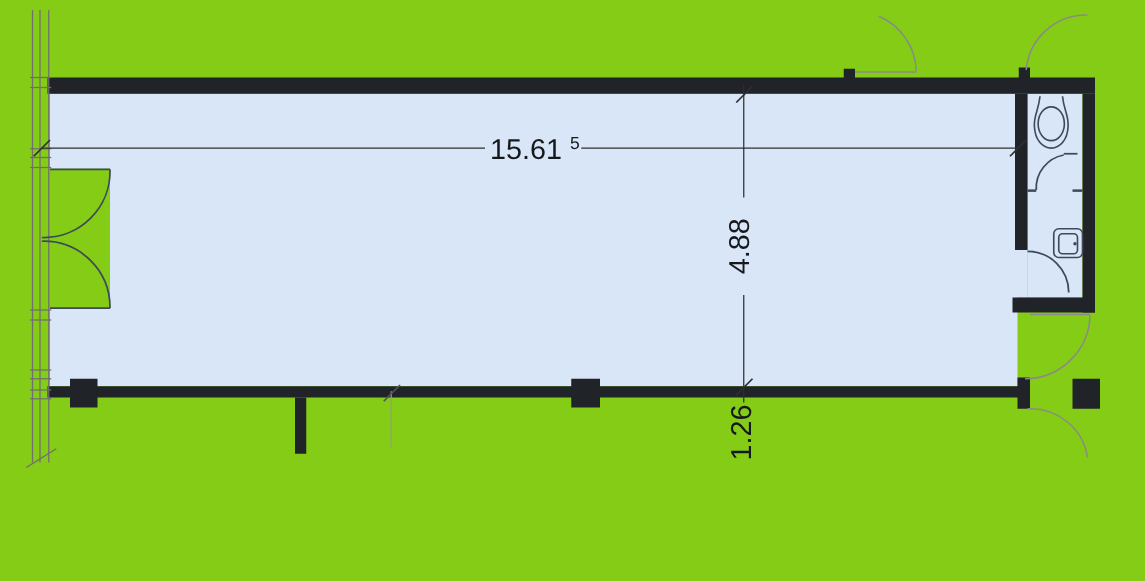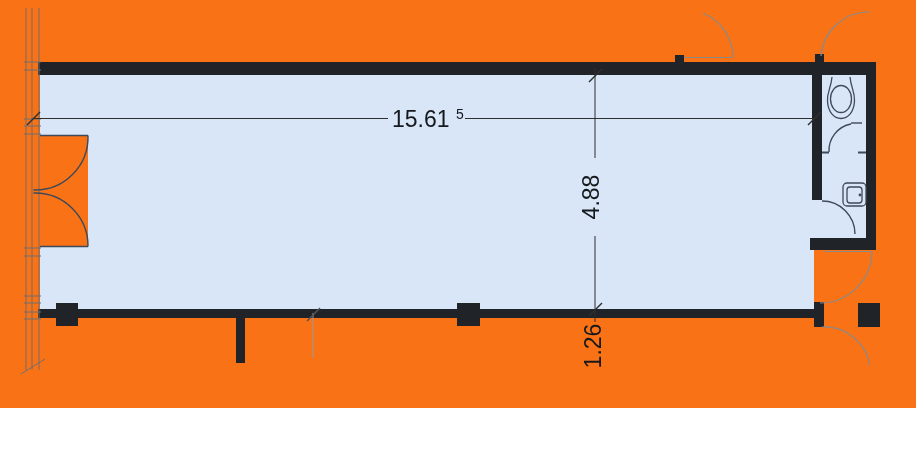--- a/index.html
+++ b/index.html
@@ -3,22 +3,22 @@
 <meta charset="utf-8">
 <style>
   html, body {
     margin: 0;
     padding: 0;
     background: #ffffff;
   }
   .stage {
     position: relative;
     width: 916px;
-    height: 408px;
-    background: #f97316;
+    height: 465px;
+    background: #84cc16;
     overflow: hidden;
   }
   svg {
     display: block;
   }
   svg text {
     font-family: "Liberation Sans", sans-serif;
   }
 </style>
 </head>

